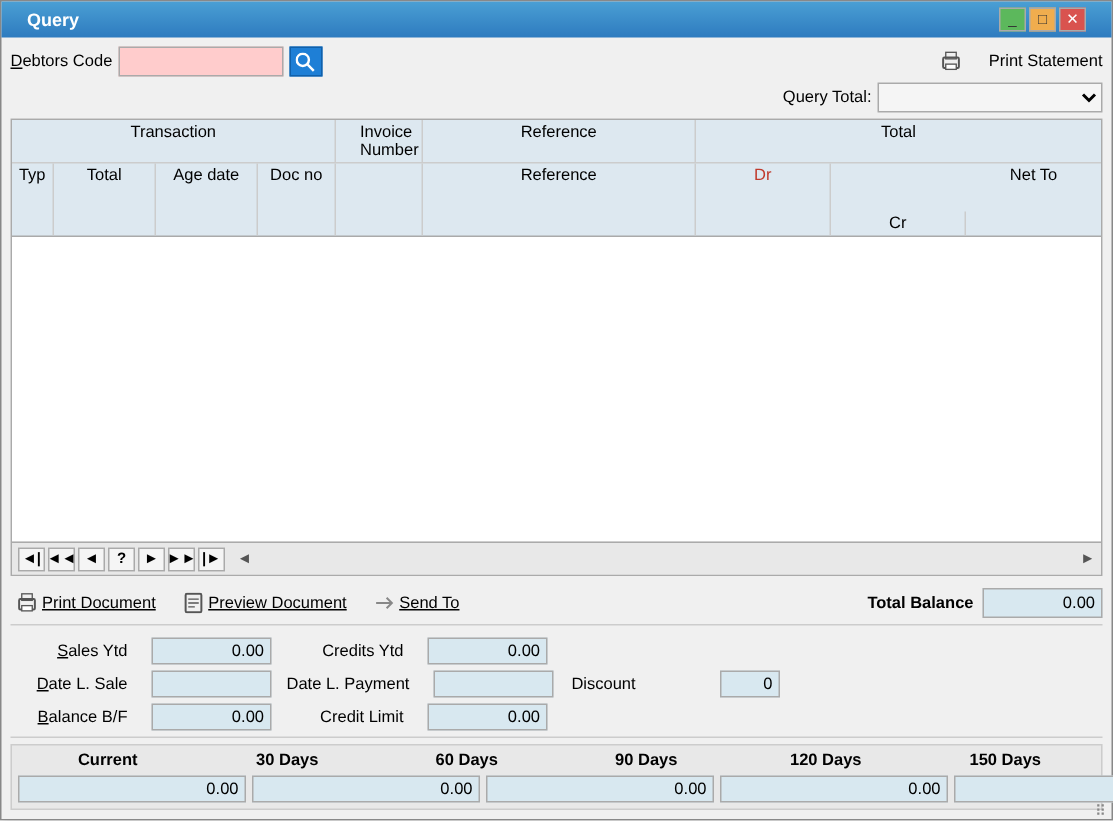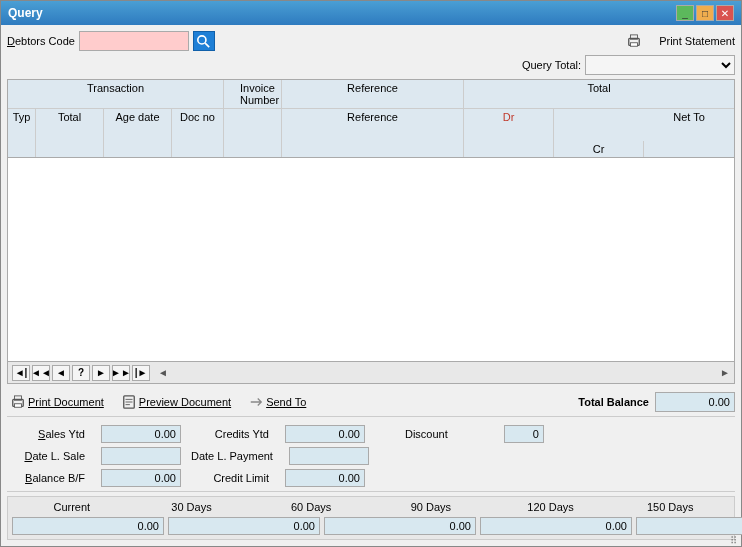--- a/index.html
+++ b/index.html
@@ -19,21 +19,21 @@
       height: 547px;
       background: #f0f0f0;
       border: 1px solid #888;
       display: flex;
       flex-direction: column;
       box-shadow: 2px 2px 6px rgba(0,0,0,0.3);
     }
     .title-bar {
       background: linear-gradient(to bottom, #4a9fd4, #2e7bbf);
       color: white;
-      padding: 4px 7px;
+      padding: 4px 17px;
       display: flex;
       align-items: center;
       justify-content: space-between;
       height: 24px;
       flex-shrink: 0;
     }
     .title-bar-text {
       font-size: 12px;
       font-weight: bold;
     }
@@ -271,23 +271,23 @@
       border: 1px solid #aaa;
       height: 18px;
       width: 80px;
       text-align: right;
       padding: 1px 4px;
       font-size: 11px;
     }
     .field-input.date-field { width: 80px; text-align: left; }
     .discount-section {
       display: flex;
-      flex-direction: column;
-      gap: 4px;
-      margin-left: 26px;
+      flex-direction: row;
+      gap: 4px;
+      margin-left: 2px;
     }
     .discount-row {
       display: flex;
       align-items: center;
       gap: 4px;
     }
     .discount-label { font-size: 11px; min-width: 95px; }
     .discount-input {
       background: #d8e8f0;
       border: 1px solid #aaa;
@@ -311,21 +311,21 @@
     }
     .aging-header-row {
       display: flex;
       gap: 0;
       margin-bottom: 4px;
     }
     .aging-cell {
       flex: 1;
       text-align: center;
       font-size: 11px;
-      font-weight: normal;
+      font-weight: bold;
     }
     .aging-values-row {
       display: flex;
       gap: 4px;
     }
     .aging-input {
       flex: 1;
       background: #d8e8f0;
       border: 1px solid #aaa;
       height: 18px;

